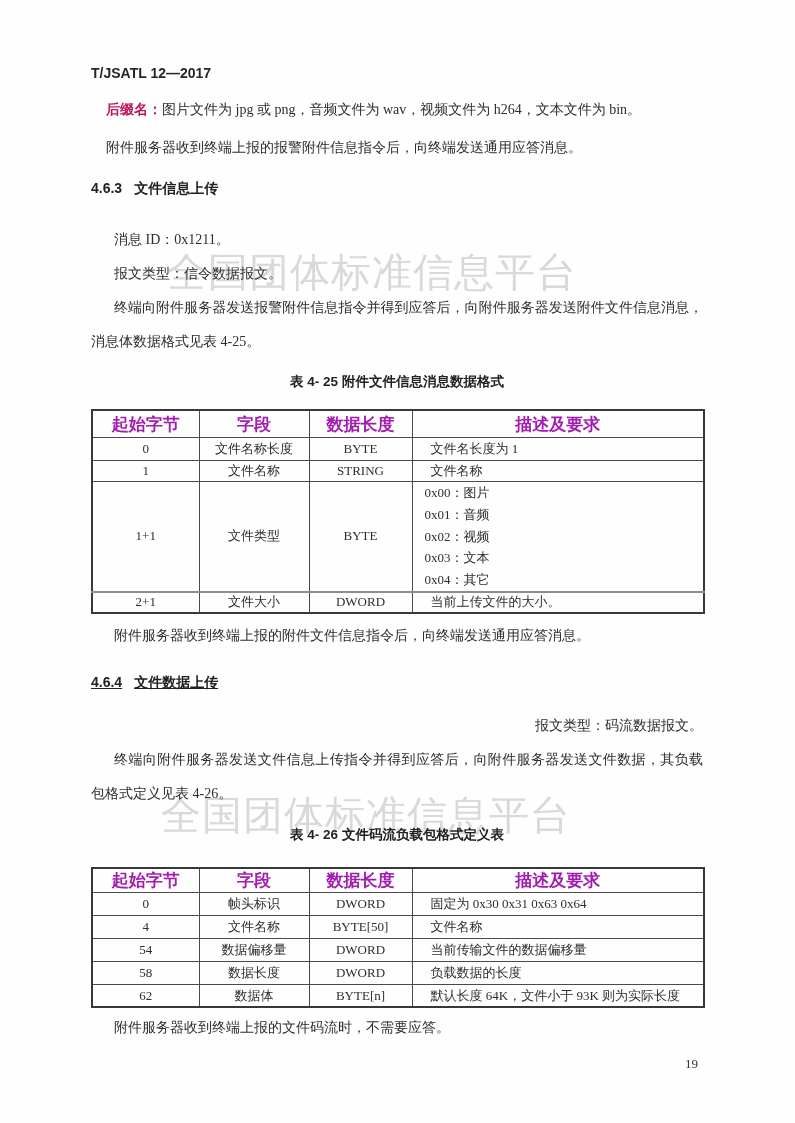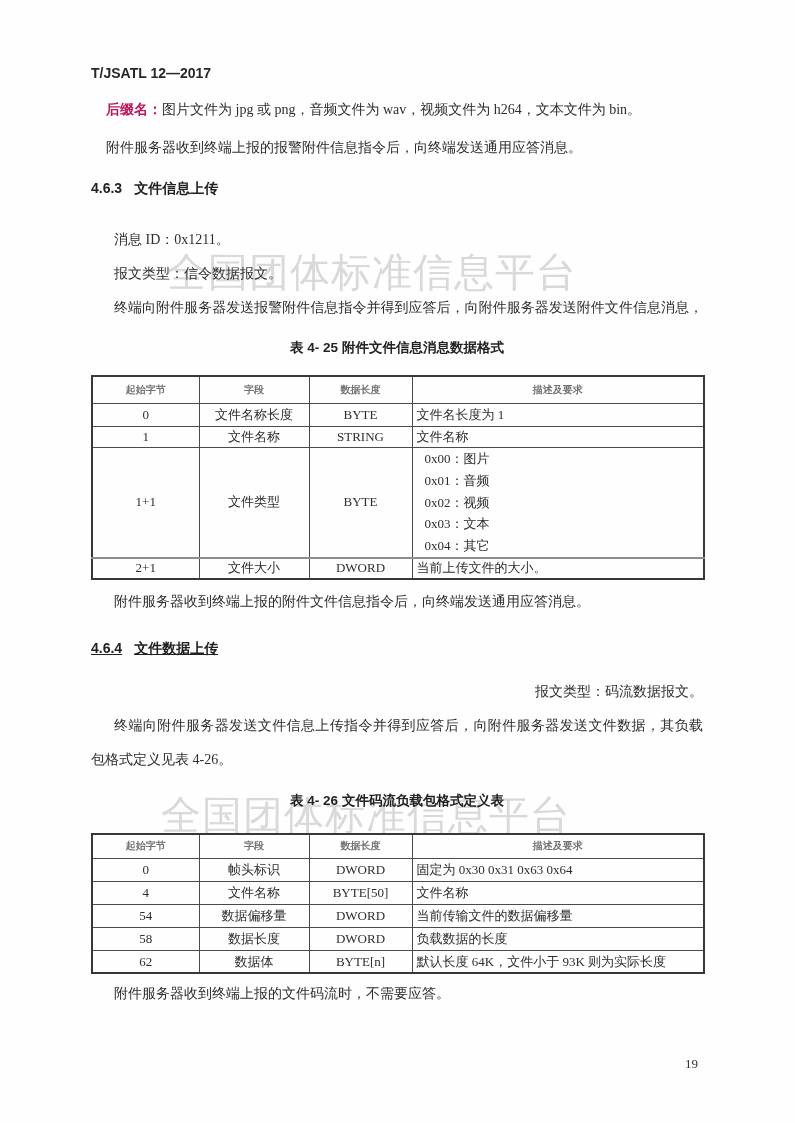--- a/index.html
+++ b/index.html
@@ -47,27 +47,27 @@
     font-size:13.5px;font-weight:bold;color:#222;
   }
   .cap1{margin-top:14px;}
   .cap2{margin-top:15px;}
   table{border-collapse:collapse;table-layout:fixed;width:612px;font-size:13px;color:#2d2d2d;}
   .t1{margin-top:18px;}
   .t2{margin-top:23px;}
   th,td{border:1px solid #4a4a4a;padding:0;vertical-align:middle;}
   table{border:2px solid #383838;}
   th{
-    font-weight:bold;text-align:center;color:#737373;
-    font-family:"Liberation Sans","DejaVu Sans",sans-serif;font-size:10px;
+    font-weight:bold;text-align:center;color:#a21caf;
+    font-family:"Liberation Sans","DejaVu Sans",sans-serif;font-size:17px;
   }
   .t1 th{height:26px;}
   .t2 th{height:23px;}
   td.c{text-align:center;}
-  td.d{text-align:left;padding-left:4px;}
+  td.d{text-align:left;padding-left:18px;}
   .t1 .r1{height:23px;}
   .t1 .r2{height:21px;}
   .t1 .r3{height:109px;}
   .t1 .r4{height:21px;}
   .t1 .r4 td{border-top:2px solid #8d8d8d;}
   .t2 tbody tr{height:23px;}
   .desc-lines div{line-height:21.8px;padding-left:12px;}
   .page-number{
     position:absolute;z-index:1;left:685px;top:1056px;
     font-size:13px;color:#333;
@@ -87,20 +87,21 @@
 
     <p class="intro-p p1"><span class="lead">后缀名：</span><span>图片文件为 jpg 或 png，音频文件为 wav，视频文件为 h264，文本文件为 bin。</span></p>
     <p class="intro-p">附件服务器收到终端上报的报警附件信息指令后，向终端发送通用应答消息。</p>
 
     <div class="heading h463"><span class="num">4.6.3</span><span>文件信息上传</span></div>
 
     <div class="sec">
       <p class="ind2 m26">消息 ID：0x1211。</p>
       <p class="ind2">报文类型：信令数据报文。</p>
       <p class="jline">终端向附件服务器发送报警附件信息指令并得到应答后，向附件服务器发送附件文件信息消息，</p>
+      <p>消息体数据格式见表 4-25。</p>
     </div>
 
     <div class="tbl-caption cap1">表 4- 25 附件文件信息消息数据格式</div>
 
     <table class="t1">
       <colgroup>
           <col style="width:107px">
           <col style="width:110px">
           <col style="width:103px">
           <col style="width:292px">

